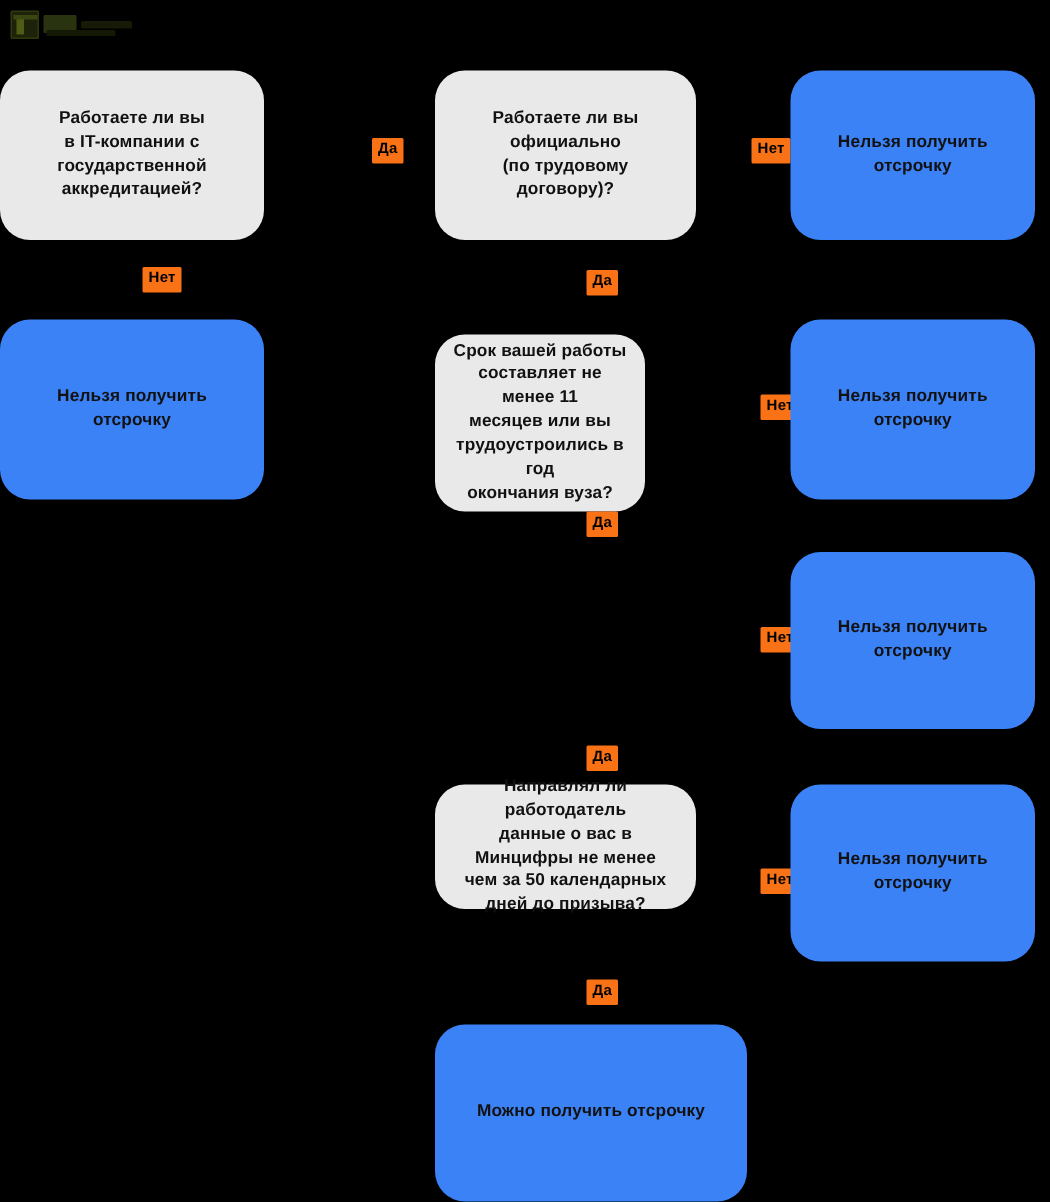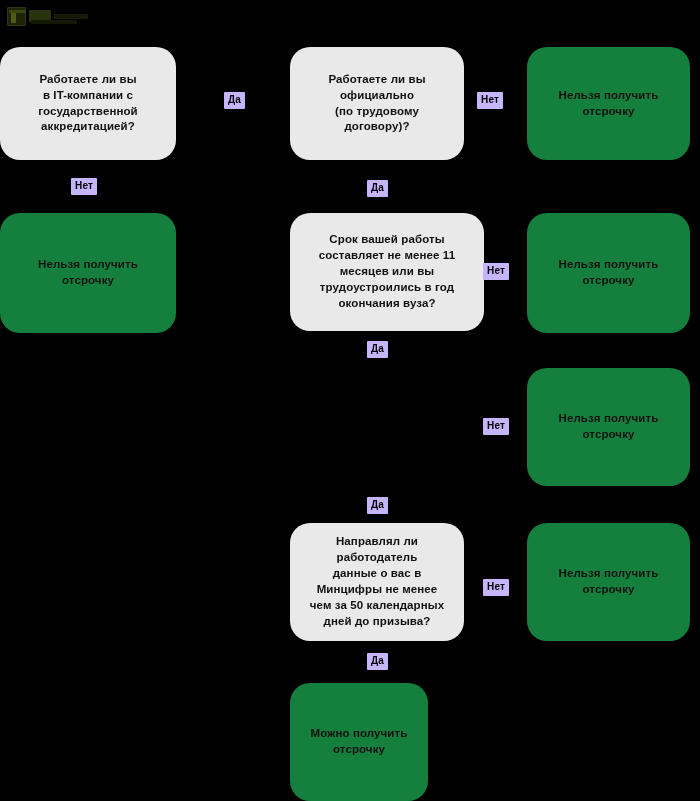--- a/index.html
+++ b/index.html
@@ -106,40 +106,41 @@
     font-weight: bold;
     font-size: 11.5px;
     line-height: 1.38;
     color: #111111;
     letter-spacing: 0.1px;
   }
   .node.decision {
     background: #e9e9e9;
   }
   .node.outcome {
-    background: #15803d;
+    background: #3b82f6;
     font-size: 11.5px;
   }
   .node span {
     display: block;
     white-space: pre-line;
   }
 
   
   .edge-label {
     position: absolute;
-    background: #c4b5fd;
+    background: #f97316;
     color: #000000;
     font-weight: bold;
     font-size: 10px;
     line-height: 1;
     padding: 3px 4px 4px 4px;
     border-radius: 1px;
     white-space: nowrap;
     letter-spacing: 0.2px;
+    margin-left: 24px;
   }
 </style>
 </head>
 <body>
 
 <div id="canvas">
 
   <div class="logo">
     <div class="logo-mark"></div>
     <div class="logo-word"></div>
@@ -180,21 +181,21 @@
   </div>
 
   <div class="edge-label" style="left:71px;top:178px;">Нет</div>
 
   <div class="edge-label" style="left:367px;top:180px;">Да</div>
 
   <div class="node outcome" style="left:0px;top:213px;width:176px;height:120px;">
     <span>Нельзя получить отсрочку</span>
   </div>
 
-  <div class="node decision" style="left:290px;top:213px;width:194px;height:118px;">
+  <div class="node decision" style="left:290px;top:223px;width:140px;height:118px;">
     <span>Срок вашей работы
 составляет не менее 11
 месяцев или вы
 трудоустроились в год
 окончания вуза?</span>
   </div>
 
   <div class="edge-label" style="left:483px;top:263px;">Нет</div>
 
   <div class="node outcome" style="left:527px;top:213px;width:163px;height:120px;">
@@ -205,33 +206,33 @@
 
 
   <div class="edge-label" style="left:483px;top:418px;">Нет</div>
 
   <div class="node outcome" style="left:527px;top:368px;width:163px;height:118px;">
     <span>Нельзя получить отсрочку</span>
   </div>
 
   <div class="edge-label" style="left:367px;top:497px;">Да</div>
 
-  <div class="node decision" style="left:290px;top:523px;width:174px;height:118px;">
+  <div class="node decision" style="left:290px;top:523px;width:174px;height:83px;">
     <span>Направлял ли работодатель
 данные о вас в
 Минцифры не менее
 чем за 50 календарных
 дней до призыва?</span>
   </div>
 
   <div class="edge-label" style="left:483px;top:579px;">Нет</div>
 
   <div class="node outcome" style="left:527px;top:523px;width:163px;height:118px;">
     <span>Нельзя получить отсрочку</span>
   </div>
 
   <div class="edge-label" style="left:367px;top:653px;">Да</div>
 
-  <div class="node outcome" style="left:290px;top:683px;width:138px;height:118px;">
+  <div class="node outcome" style="left:290px;top:683px;width:208px;height:118px;">
     <span>Можно получить отсрочку</span>
   </div>
 
 </div>
 
 </body></html>

